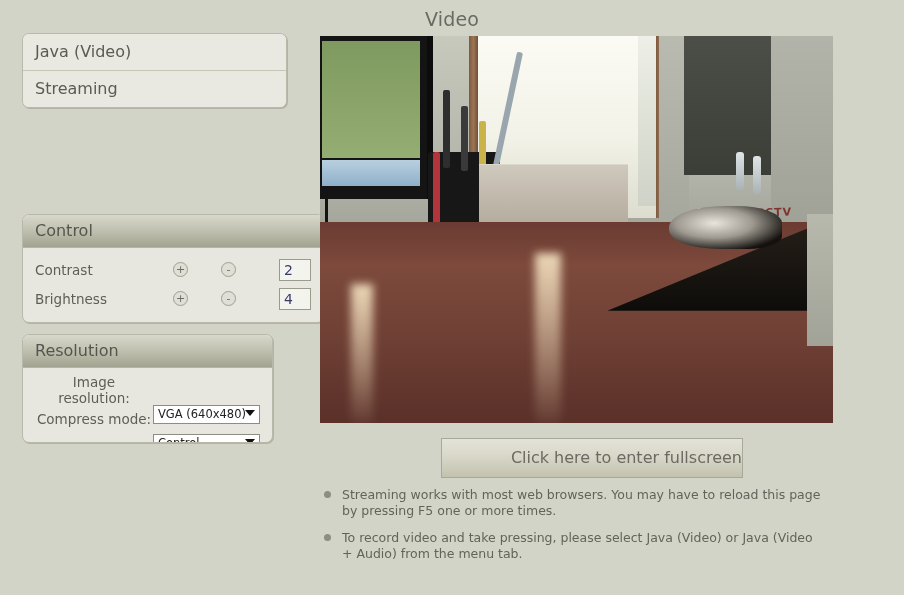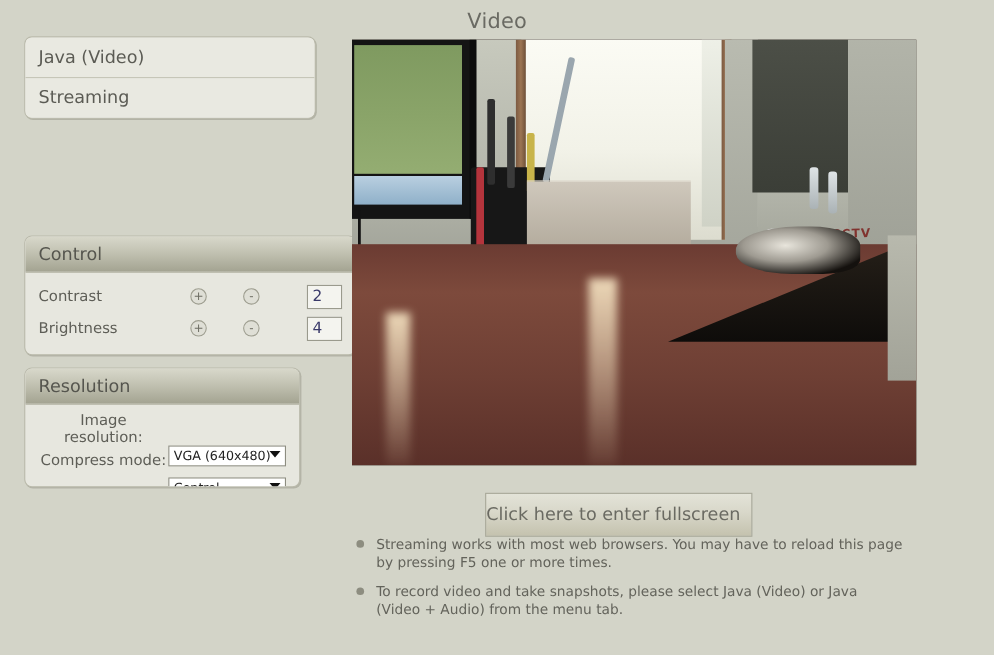--- a/index.html
+++ b/index.html
@@ -268,29 +268,29 @@
   .cable {
     position: absolute; left: 1%; top: 40%; width: 22%; height: 18%;
     border-bottom: 3px solid #131313;
     border-left: 3px solid #131313;
     border-radius: 0 0 0 30px;
   }
 
   
   #fullscreen-btn {
     position: absolute;
-    left: 441px; top: 448px;
-    width: 243px; height: 40px;
+    left: 441px; top: 438px;
+    width: 302px; height: 40px;
     background: linear-gradient(to bottom, #e3e3d8 0%, #d8d7c9 45%, #c4c2ae 100%);
     border: 1px solid #a9a99a;
     color: #6a6a62;
     font-size: 16px;
     font-family: "DejaVu Sans", sans-serif;
     cursor: pointer;
-    text-align: left;
+    text-align: right;
     line-height: 38px;
     padding: 0;
   }
 
   
   #notes {
     position: absolute;
     left: 322px; top: 487px;
     width: 500px;
   }
@@ -409,15 +409,15 @@
 
 <button id="fullscreen-btn">Click here to enter fullscreen</button>
 
 <div id="notes">
   <div class="note">
     <span class="bullet"></span>
     <span>Streaming works with most web browsers. You may have to reload this page by pressing F5 one or more times.</span>
   </div>
   <div class="note">
     <span class="bullet"></span>
-    <span>To record video and take snapshots, please select Java (Video) or Java (Video + Audio) from the menu tab.</span>
+    <span>To record video and take pressing, please select Java (Video) or Java (Video + Audio) from the menu tab.</span>
   </div>
 </div>
 
 </body></html>

